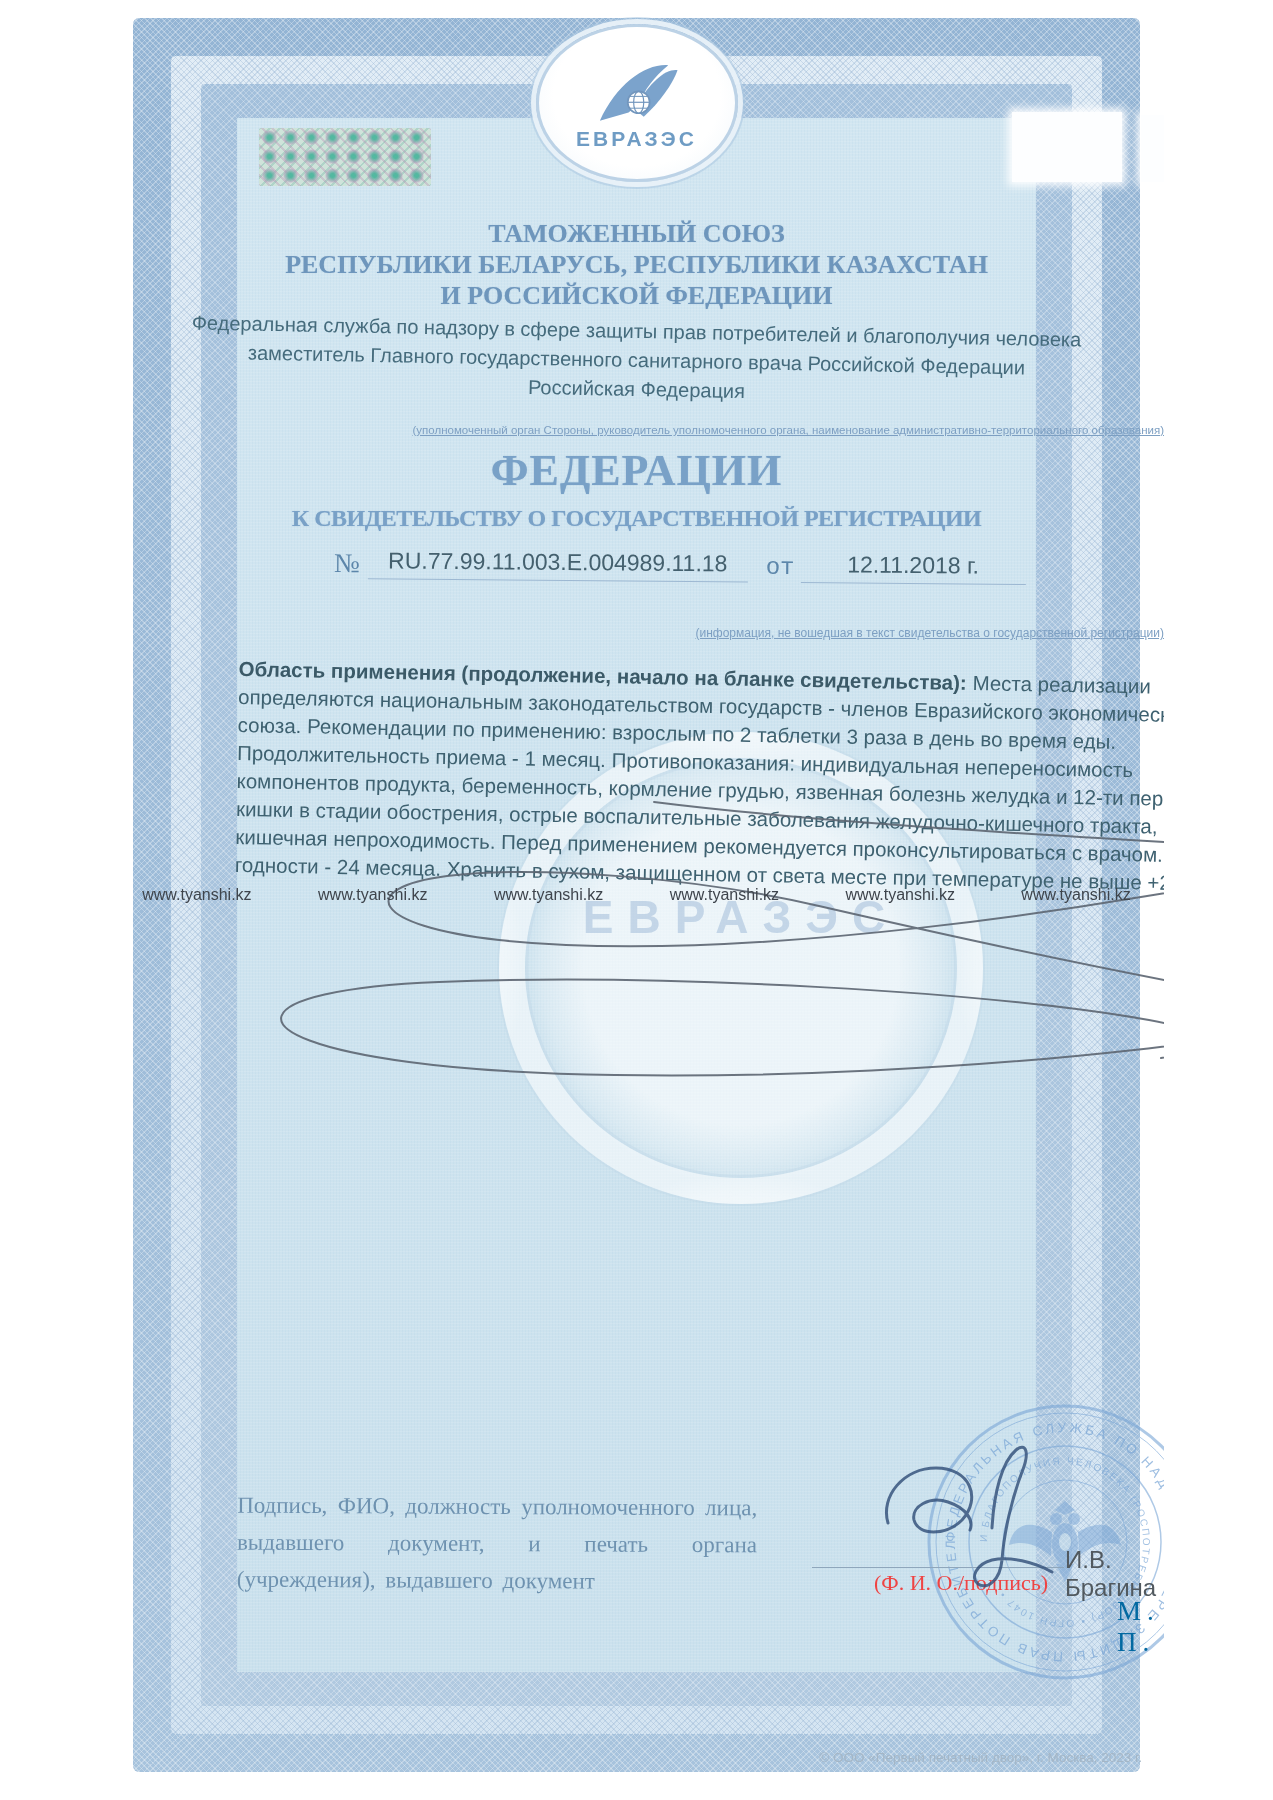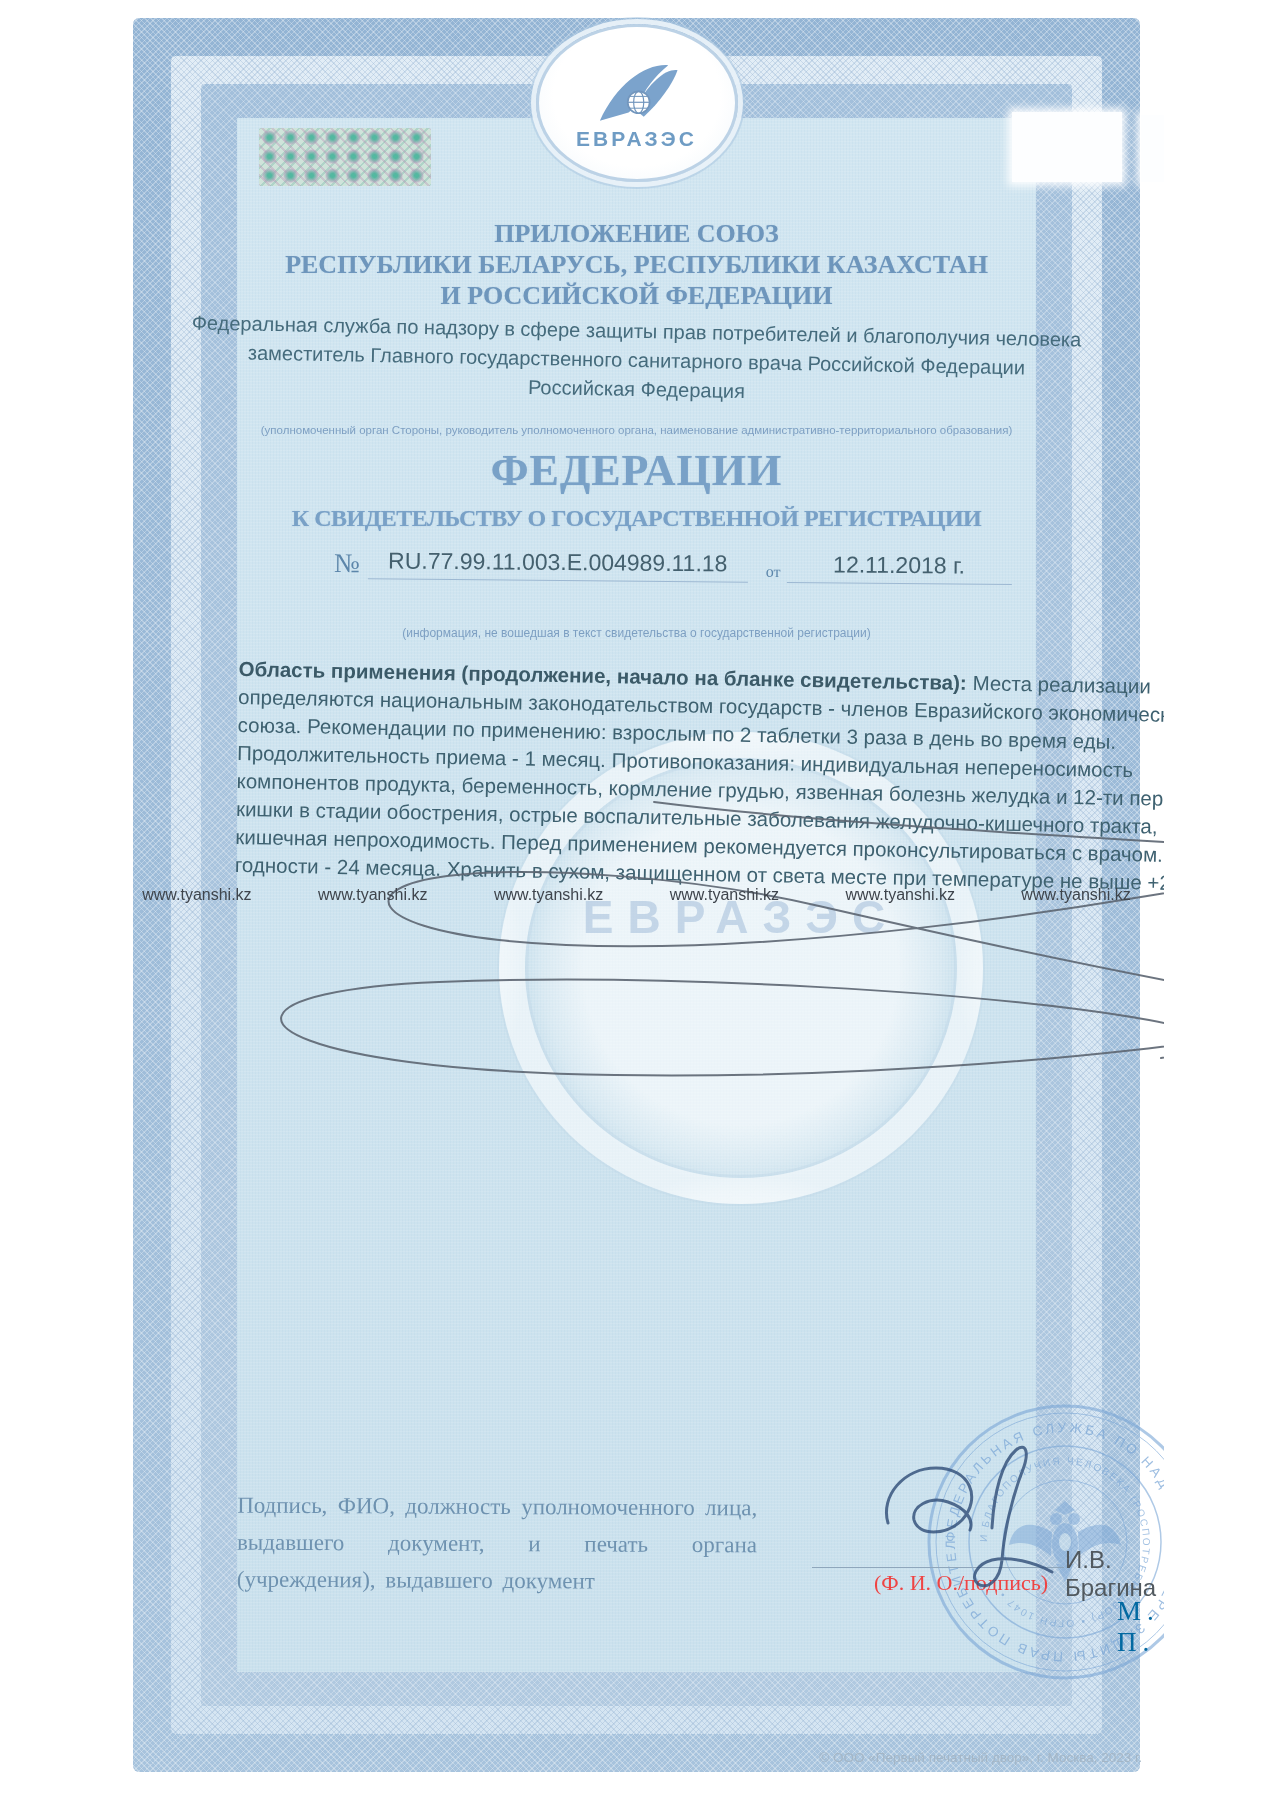--- a/index.html
+++ b/index.html
@@ -47,35 +47,35 @@
           repeating-linear-gradient(-45deg, rgba(90,170,150,.30) 0 2px, transparent 2px 7px);
         background-size:21px 19px, 21px 19px, auto, auto;}
   .glare{position:absolute;background:#fdfeff;z-index:24;box-shadow:0 0 8px 4px rgba(255,255,255,.9);}
   .glare1{left:903px;top:112px;width:110px;height:70px;}
   .glare2{left:1032px;top:115px;width:72px;height:67px;}
   
   .hdr{position:absolute;left:0;right:0;top:218px;text-align:center;z-index:10;}
   .hdr-serif{font-family:"Liberation Serif",serif;font-weight:bold;font-size:26px;line-height:31px;
              color:#6e96bc;text-shadow:0 0 1px rgba(110,150,190,.45);}
   .hdr-sans{font-size:20px;line-height:29px;color:#456b7c;transform:rotate(1.1deg);}
-  .caption{position:absolute;left:0;right:0;text-align:center;font-size:11.5px;color:#7d9fc2;z-index:10;}
+  .caption{position:absolute;left:0;right:0;text-align:right;font-size:11.5px;color:#7d9fc2;z-index:10;text-decoration:underline;}
   .cap1{top:424px;}
   .cap2{top:626px;font-size:12px;}
   .title{position:absolute;left:0;right:0;top:446px;text-align:center;z-index:10;
          font-family:"Liberation Serif",serif;font-weight:bold;color:#79a1c7;
          text-shadow:0 0 1px rgba(110,150,190,.5);}
   .title-l1{font-size:44px;line-height:50px;letter-spacing:1px;}
   .title-l2{font-size:24px;line-height:44px;letter-spacing:-0.5px;}
   
   .numrow{position:absolute;left:225px;top:550px;display:flex;align-items:flex-end;z-index:10;
           transform:rotate(.5deg);}
   .no-label{font-family:"Liberation Serif",serif;font-size:27px;color:#5c86aa;margin-right:8px;}
   .num-val{width:380px;text-align:center;font-size:23px;color:#44606e;border-bottom:1.5px solid #9db8d2;
            padding-bottom:4px;}
-  .from-label{font-family:Liberation Serif, serif;font-size:16px;color:#5c86aa;margin:0 6px 2px 18px;}
+  .from-label{font-family:Liberation Mono, monospace;font-size:24px;color:#5c86aa;margin:0 6px 2px 18px;}
   .date-val{width:225px;text-align:center;font-size:23px;color:#44606e;border-bottom:1.5px solid #9db8d2;
             padding-bottom:4px;}
   
   .bodytext{position:absolute;left:130px;top:655px;width:1012px;z-index:12;
             font-size:20.5px;line-height:28px;color:#3e6170;transform:rotate(1.1deg);
             transform-origin:left top;}
   .bodytext b{color:#3b5a68;}
   
   .wmrow{position:absolute;left:0;right:0;top:886px;display:flex;justify-content:space-around;z-index:20;}
   .wmrow span{font-size:16px;color:#3e444c;}
@@ -124,21 +124,21 @@
       <line x1="51" y1="63" x2="73" y2="63" stroke="#7296bd" stroke-width="1.2"></line>
     </svg>
     <div class="badge-label">ЕВРАЗЭС</div>
   </div>
 
   <div class="holo"></div>
   <div class="glare glare1"></div>
   <div class="glare glare2"></div>
 
   <div class="hdr">
-    <div class="hdr-serif">ПРИЛОЖЕНИЕ СОЮЗ</div>
+    <div class="hdr-serif">ТАМОЖЕННЫЙ СОЮЗ</div>
     <div class="hdr-serif">РЕСПУБЛИКИ БЕЛАРУСЬ, РЕСПУБЛИКИ КАЗАХСТАН</div>
     <div class="hdr-serif">И РОССИЙСКОЙ ФЕДЕРАЦИИ</div>
     <div style="height:6px"></div>
     <div class="hdr-sans">Федеральная служба по надзору в сфере защиты прав потребителей и благополучия человека</div>
     <div class="hdr-sans">заместитель Главного государственного санитарного врача Российской Федерации</div>
     <div class="hdr-sans">Российская Федерация</div>
   </div>
   <div class="caption cap1">(уполномоченный орган Стороны, руководитель уполномоченного органа, наименование административно-территориального образования)</div>
 
   <div class="title">

